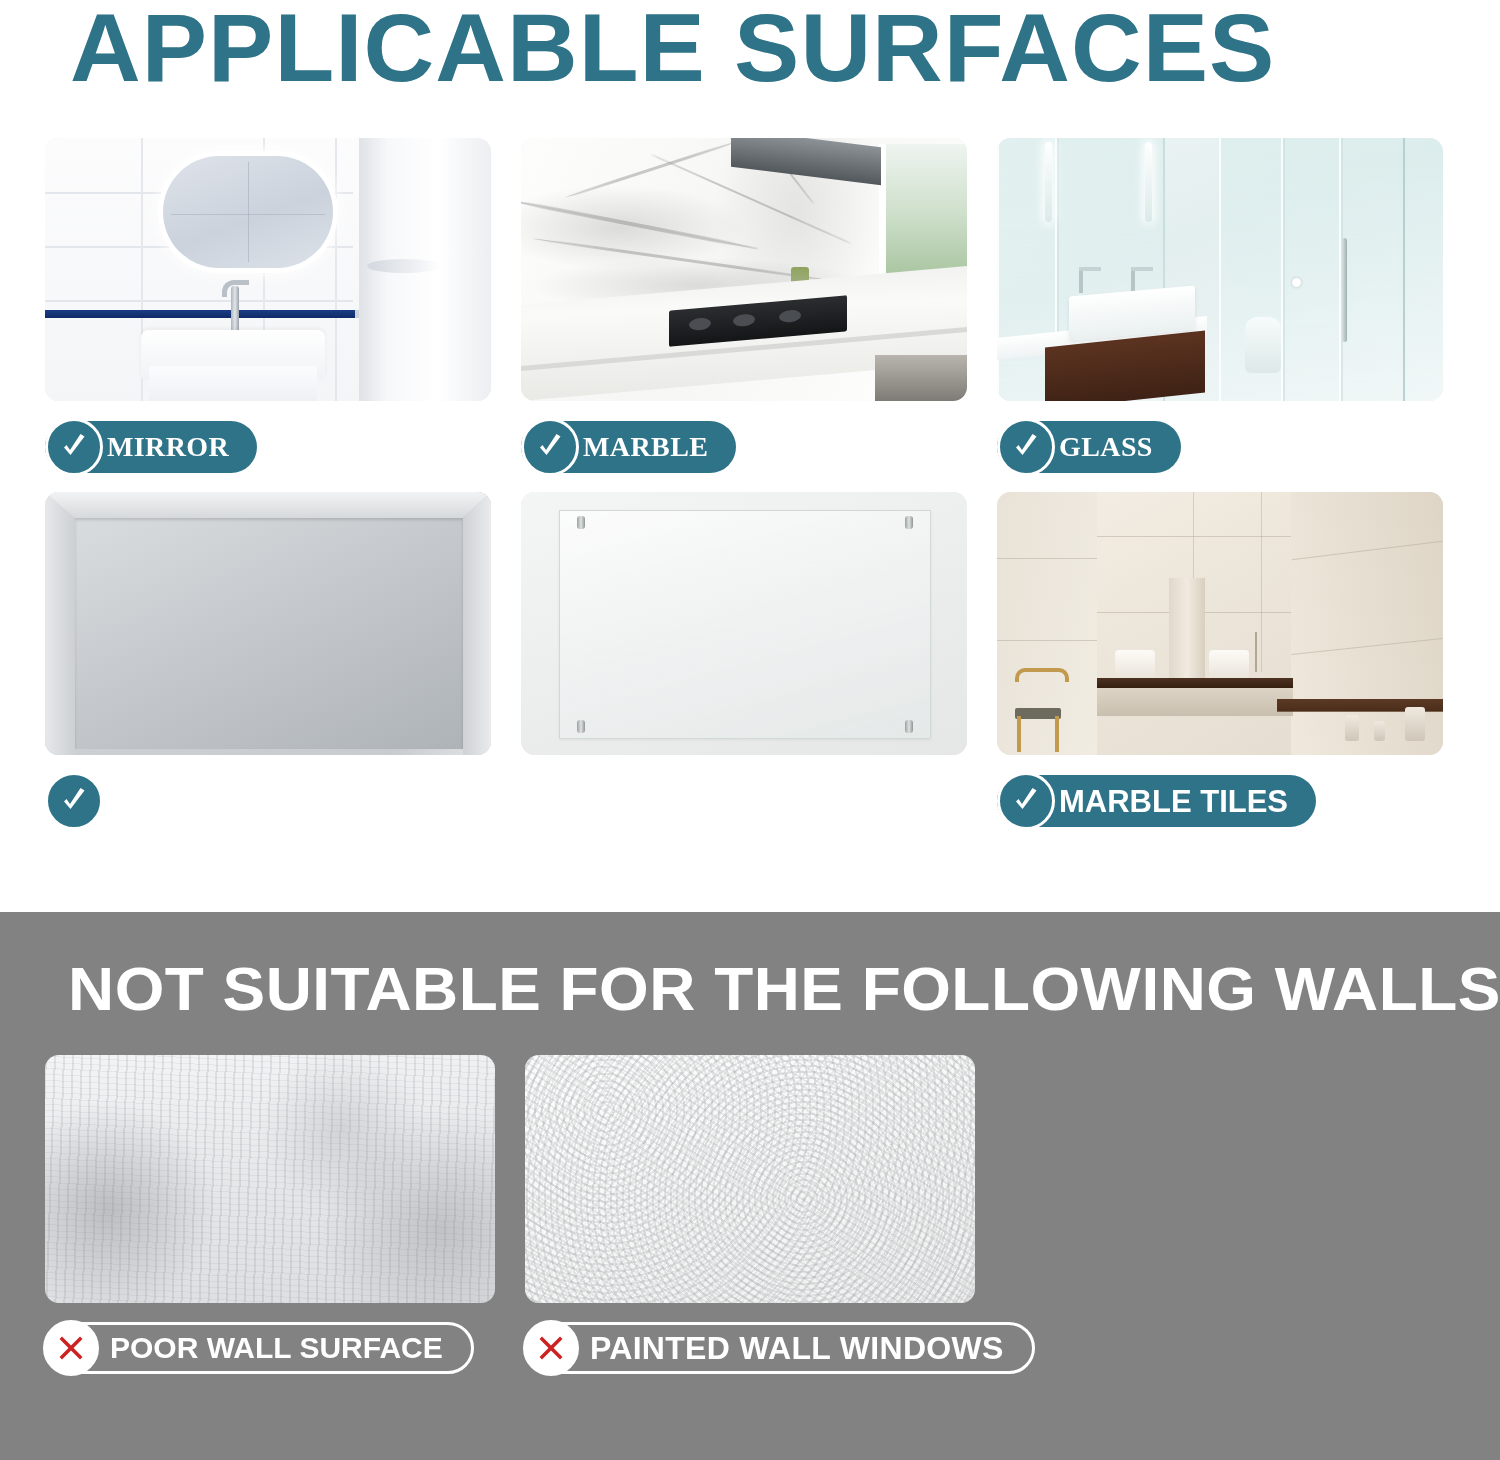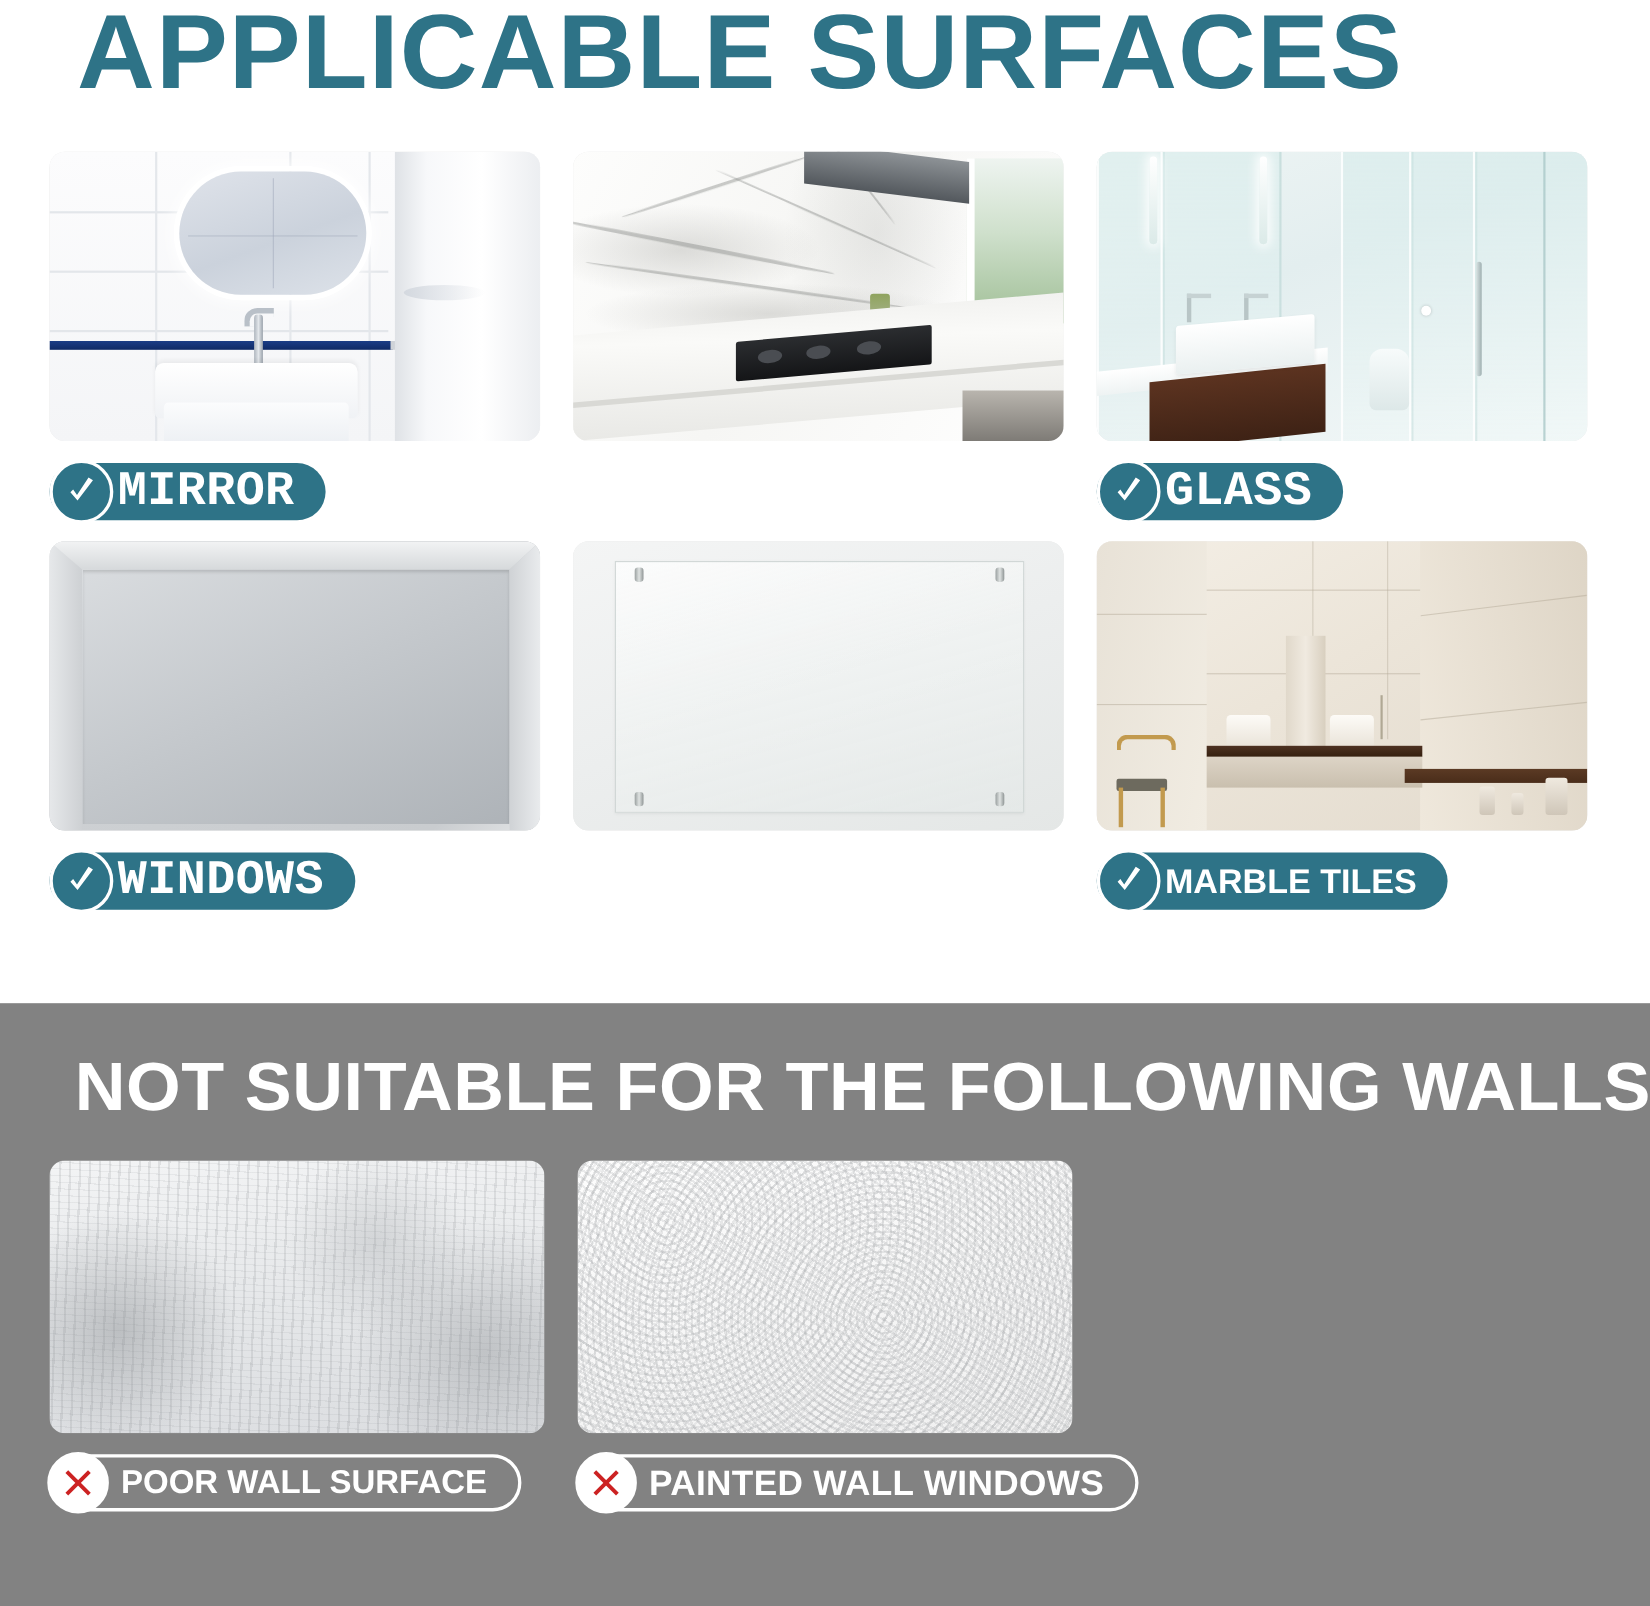--- a/index.html
+++ b/index.html
@@ -411,23 +411,23 @@
     height: 52px;
     background: #2e7387;
     border-radius: 26px;
     display: inline-flex;
     align-items: center;
     padding: 0 28px 0 62px;
     box-sizing: border-box;
   }
   .pill-label {
     color: #ffffff;
-    font-family: Liberation Mono, monospace;
+    font-family: Liberation Serif, serif;
     font-weight: bold;
-    font-size: 44px;
+    font-size: 28px;
     letter-spacing: 0.4px;
     white-space: nowrap;
     line-height: 1;
   }
   .pill-label.wide {
     font-family: "Liberation Sans", sans-serif;
     font-size: 31px;
     letter-spacing: 0px;
   }
   .check-badge {
@@ -582,20 +582,30 @@
             <div class="counter"></div>
             <div class="counter-edge"></div>
             <div class="hob">
               <span class="burner" style="left:20px"></span>
               <span class="burner" style="left:64px"></span>
               <span class="burner" style="left:110px"></span>
             </div>
             <div class="cab"></div>
           </div>
         </div>
+        <div class="pill-wrap">
+          <div class="pill">
+            <span class="pill-label">MARBLE</span>
+          </div>
+          <span class="check-badge">
+            <svg width="34" height="34" viewBox="0 0 34 34">
+              <path d="M7 17.5 L13.5 25 L27.5 6.5 L23.5 4 L13 20 L9.5 15 Z" fill="#ffffff"></path>
+            </svg>
+          </span>
+        </div>
       </div>
 
       <div class="card-cell">
         <div class="photo">
           <div class="photo-inner ph-glass">
             <div class="panel" style="left:0;width:58px"></div>
             <div class="panel" style="left:58px;width:106px"></div>
             <div class="panel" style="left:222px;width:62px"></div>
             <div class="panel" style="left:284px;width:58px"></div>
             <div class="panel" style="left:342px;width:104px"></div>
@@ -631,23 +641,20 @@
         <div class="photo">
           <div class="photo-inner ph-window">
             <div class="frame"></div>
             <div class="bevel-t"></div>
             <div class="bevel-l"></div>
             <div class="bevel-r"></div>
             <div class="pane"></div>
           </div>
         </div>
         <div class="pill-wrap">
-          <div class="pill">
-            <span class="pill-label">WINDOWS</span>
-          </div>
           <span class="check-badge">
             <svg width="34" height="34" viewBox="0 0 34 34">
               <path d="M7 17.5 L13.5 25 L27.5 6.5 L23.5 4 L13 20 L9.5 15 Z" fill="#ffffff"></path>
             </svg>
           </span>
         </div>
       </div>
 
       <div class="card-cell">
         <div class="photo">

